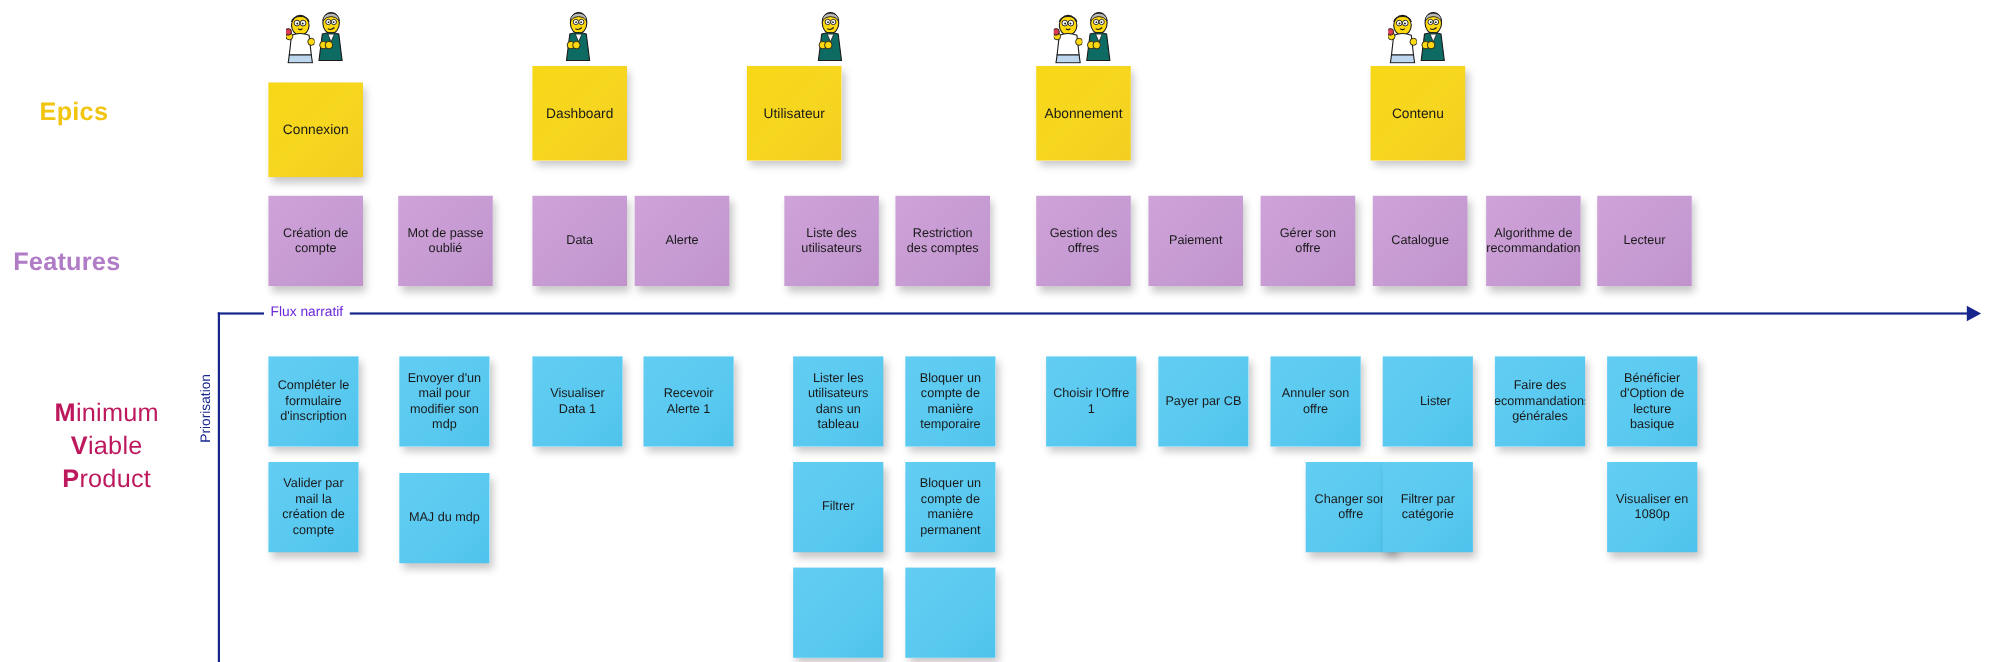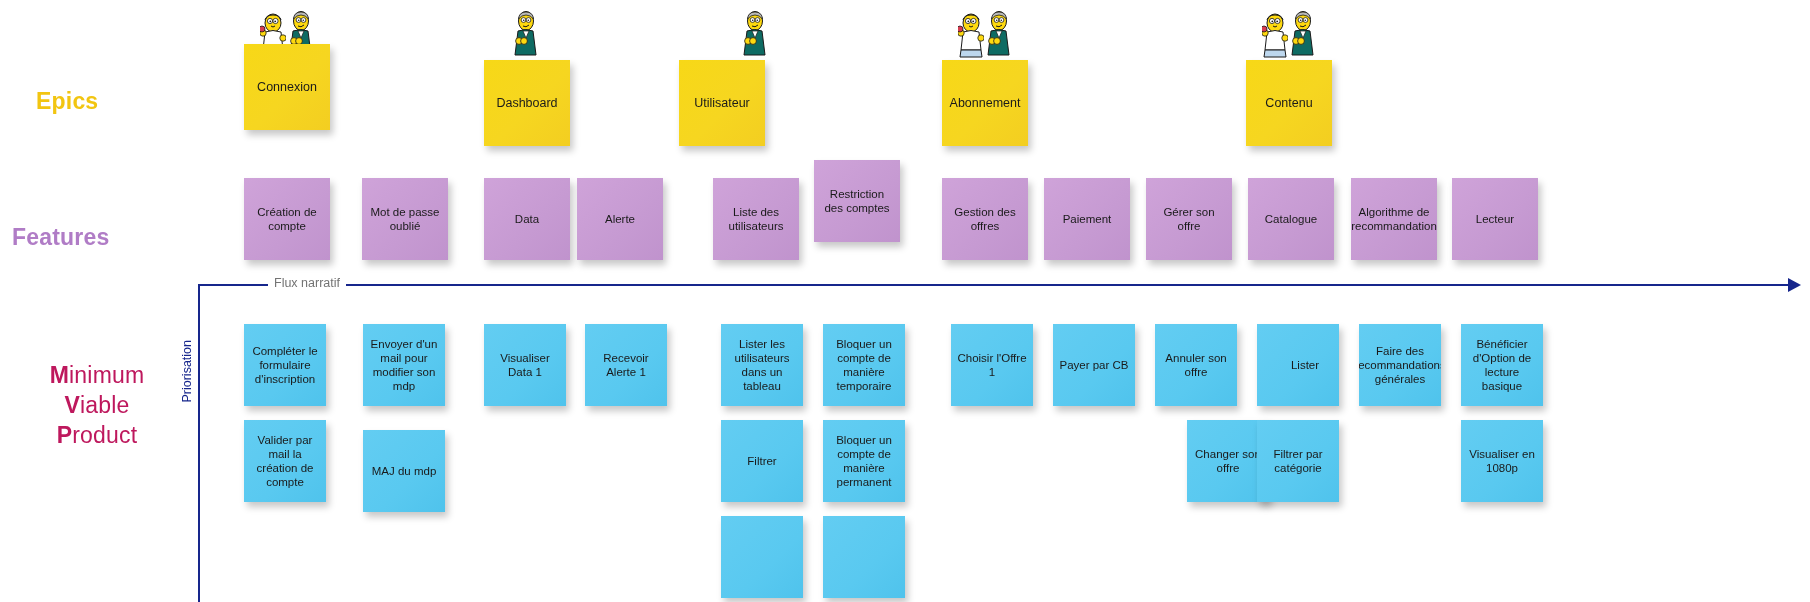--- a/index.html
+++ b/index.html
@@ -68,23 +68,22 @@
     border-left: 13px solid #16268c;
     border-top: 7px solid transparent;
     border-bottom: 7px solid transparent;
   }
   #flux-label {
     position: absolute;
     left: 240px; top: 276px;
     background: #ffffff;
     padding: 0 6px;
     font-size: 12.5px;
-    color: #737373;
+    color: #6d28d9;
     white-space: nowrap;
-    margin-left: 28px;
   }
   #prio-label {
     position: absolute;
     left: 178px; top: 336px;
     background: #ffffff;
     padding: 4px 2px;
     font-size: 12.5px;
     color: #16268c;
     white-space: nowrap;
     writing-mode: vertical-rl;
@@ -177,21 +176,21 @@
     <circle cx="14.5" cy="10" r="2.4" fill="#fff" stroke="#1a1a1a" stroke-width=".8"></circle>
     <circle cx="9.7" cy="10.2" r=".8" fill="#1a1a1a"></circle>
     <circle cx="14.3" cy="10.2" r=".8" fill="#1a1a1a"></circle>
     <path d="M9 16 q3 2 6 -1" fill="none" stroke="#1a1a1a" stroke-width="1"></path>
     <path d="M4 21 q8-3 15 0 l3 24 h-21 z" fill="#0e6b63" stroke="#1a1a1a" stroke-width="1"></path>
     <path d="M9 21 l3 7 l3 -7 z" fill="#ffffff" stroke="#1a1a1a" stroke-width=".7"></path>
     <circle cx="5" cy="31" r="3.4" fill="#fed90f" stroke="#1a1a1a" stroke-width=".8"></circle>
     <circle cx="10" cy="31" r="3.4" fill="#fed90f" stroke="#1a1a1a" stroke-width=".8"></circle>
   </svg>
       </div>
-      <div class="note note-epic" style="left: 244px; top: 44px;">
+      <div class="note note-epic" style="left: 244px; top: 75px;">
         <span>Connexion</span>
       </div>
       <div class="persona" style="left: 484px; top: 6px; width: 86px;">
         <svg width="26" height="48" viewBox="0 0 26 48">
     <ellipse cx="12" cy="11" rx="7.5" ry="9.5" fill="#fed90f" stroke="#1a1a1a" stroke-width="1"></ellipse>
     <path d="M4.5 9 q.5-7 7.5-7 q7 0 7.5 7 q-3-4-7.5-4 q-4.5 0-7.5 4z" fill="#b9b9b9" stroke="#1a1a1a" stroke-width=".8"></path>
     <circle cx="9.5" cy="10" r="2.4" fill="#fff" stroke="#1a1a1a" stroke-width=".8"></circle>
     <circle cx="14.5" cy="10" r="2.4" fill="#fff" stroke="#1a1a1a" stroke-width=".8"></circle>
     <circle cx="9.7" cy="10.2" r=".8" fill="#1a1a1a"></circle>
     <circle cx="14.3" cy="10.2" r=".8" fill="#1a1a1a"></circle>
@@ -297,21 +296,21 @@
       </div>
       <div class="note note-feature" style="left: 484px; top: 178px;">
         <span>Data</span>
       </div>
       <div class="note note-feature" style="left: 577px; top: 178px;">
         <span>Alerte</span>
       </div>
       <div class="note note-feature" style="left: 713px; top: 178px;">
         <span>Liste des utilisateurs</span>
       </div>
-      <div class="note note-feature" style="left: 814px; top: 160px;">
+      <div class="note note-feature" style="left: 814px; top: 178px;">
         <span>Restriction des comptes</span>
       </div>
       <div class="note note-feature" style="left: 942px; top: 178px;">
         <span>Gestion des offres</span>
       </div>
       <div class="note note-feature" style="left: 1044px; top: 178px;">
         <span>Paiement</span>
       </div>
       <div class="note note-feature" style="left: 1146px; top: 178px;">
         <span>Gérer son offre</span>

